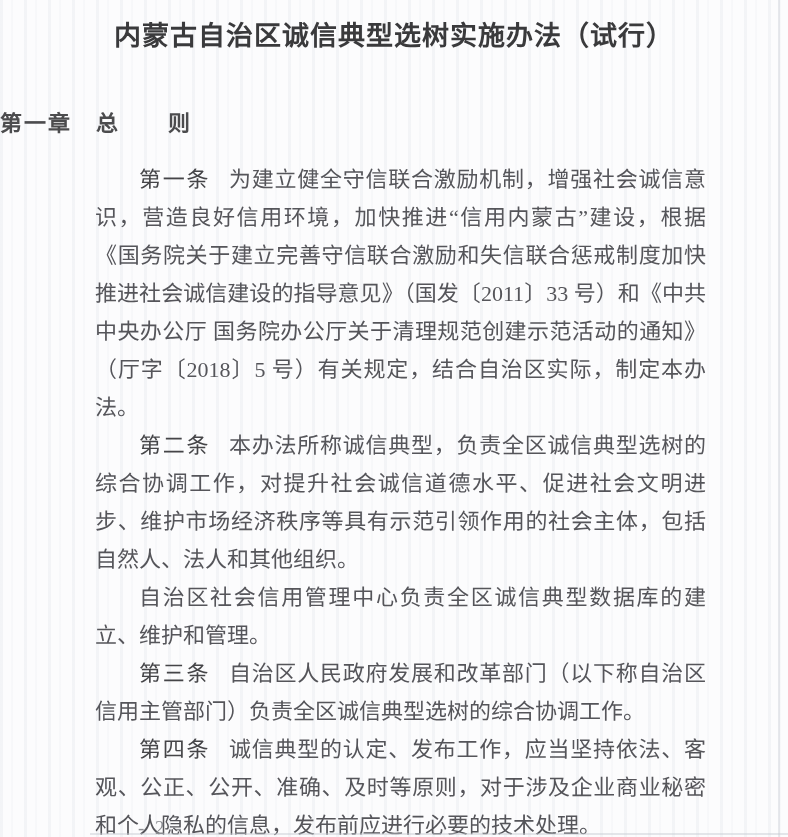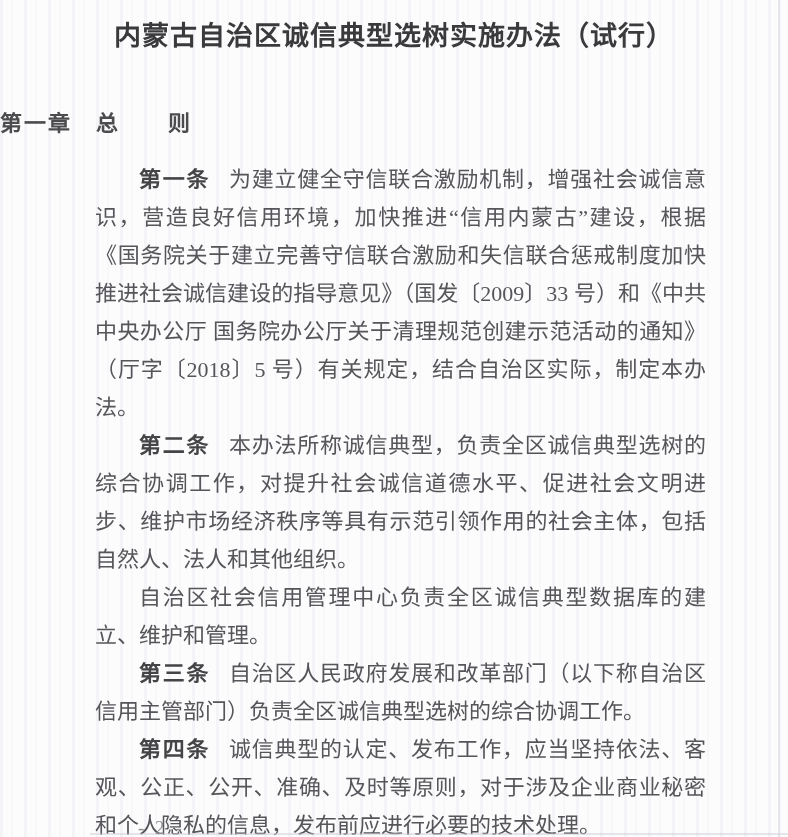--- a/index.html
+++ b/index.html
@@ -56,21 +56,21 @@
 
   .para {
     font-size: 22px;
     line-height: 38px;
     text-align: justify;
     text-indent: 2em;
     word-break: break-all;
   }
 
   .art-label {
-    font-weight: 700;
+    font-weight: 400;
     color: #454548;
     margin-right: 0.85em;
     letter-spacing: 1px;
   }
   .art-label:empty { margin-right: 0; }
 
   .page-number {
     position: absolute;
     left: 138px;
     bottom: -2px;
@@ -87,21 +87,21 @@
   <div class="edge-right"></div>
   <div class="edge-bottom"></div>
 
   <h1 class="doc-title">内蒙古自治区诚信典型选树实施办法（试行）</h1>
 
   <h2 class="chapter-heading">第一章　总　　则</h2>
 
   <div class="content">
 
     <p class="para">
-      <span class="art-label">第一条</span><span>为建立健全守信联合激励机制，增强社会诚信意识，营造良好信用环境，加快推进“信用内蒙古”建设，根据《国务院关于建立完善守信联合激励和失信联合惩戒制度加快推进社会诚信建设的指导意见》（国发〔2009〕33 号）和《中共中央办公厅 国务院办公厅关于清理规范创建示范活动的通知》（厅字〔2018〕5 号）有关规定，结合自治区实际，制定本办法。</span>
+      <span class="art-label">第一条</span><span>为建立健全守信联合激励机制，增强社会诚信意识，营造良好信用环境，加快推进“信用内蒙古”建设，根据《国务院关于建立完善守信联合激励和失信联合惩戒制度加快推进社会诚信建设的指导意见》（国发〔2011〕33 号）和《中共中央办公厅 国务院办公厅关于清理规范创建示范活动的通知》（厅字〔2018〕5 号）有关规定，结合自治区实际，制定本办法。</span>
     </p>
 
     <p class="para">
       <span class="art-label">第二条</span><span>本办法所称诚信典型，负责全区诚信典型选树的综合协调工作，对提升社会诚信道德水平、促进社会文明进步、维护市场经济秩序等具有示范引领作用的社会主体，包括自然人、法人和其他组织。</span>
     </p>
 
     <p class="para">
       <span class="art-label"></span><span>自治区社会信用管理中心负责全区诚信典型数据库的建立、维护和管理。</span>
     </p>
 

